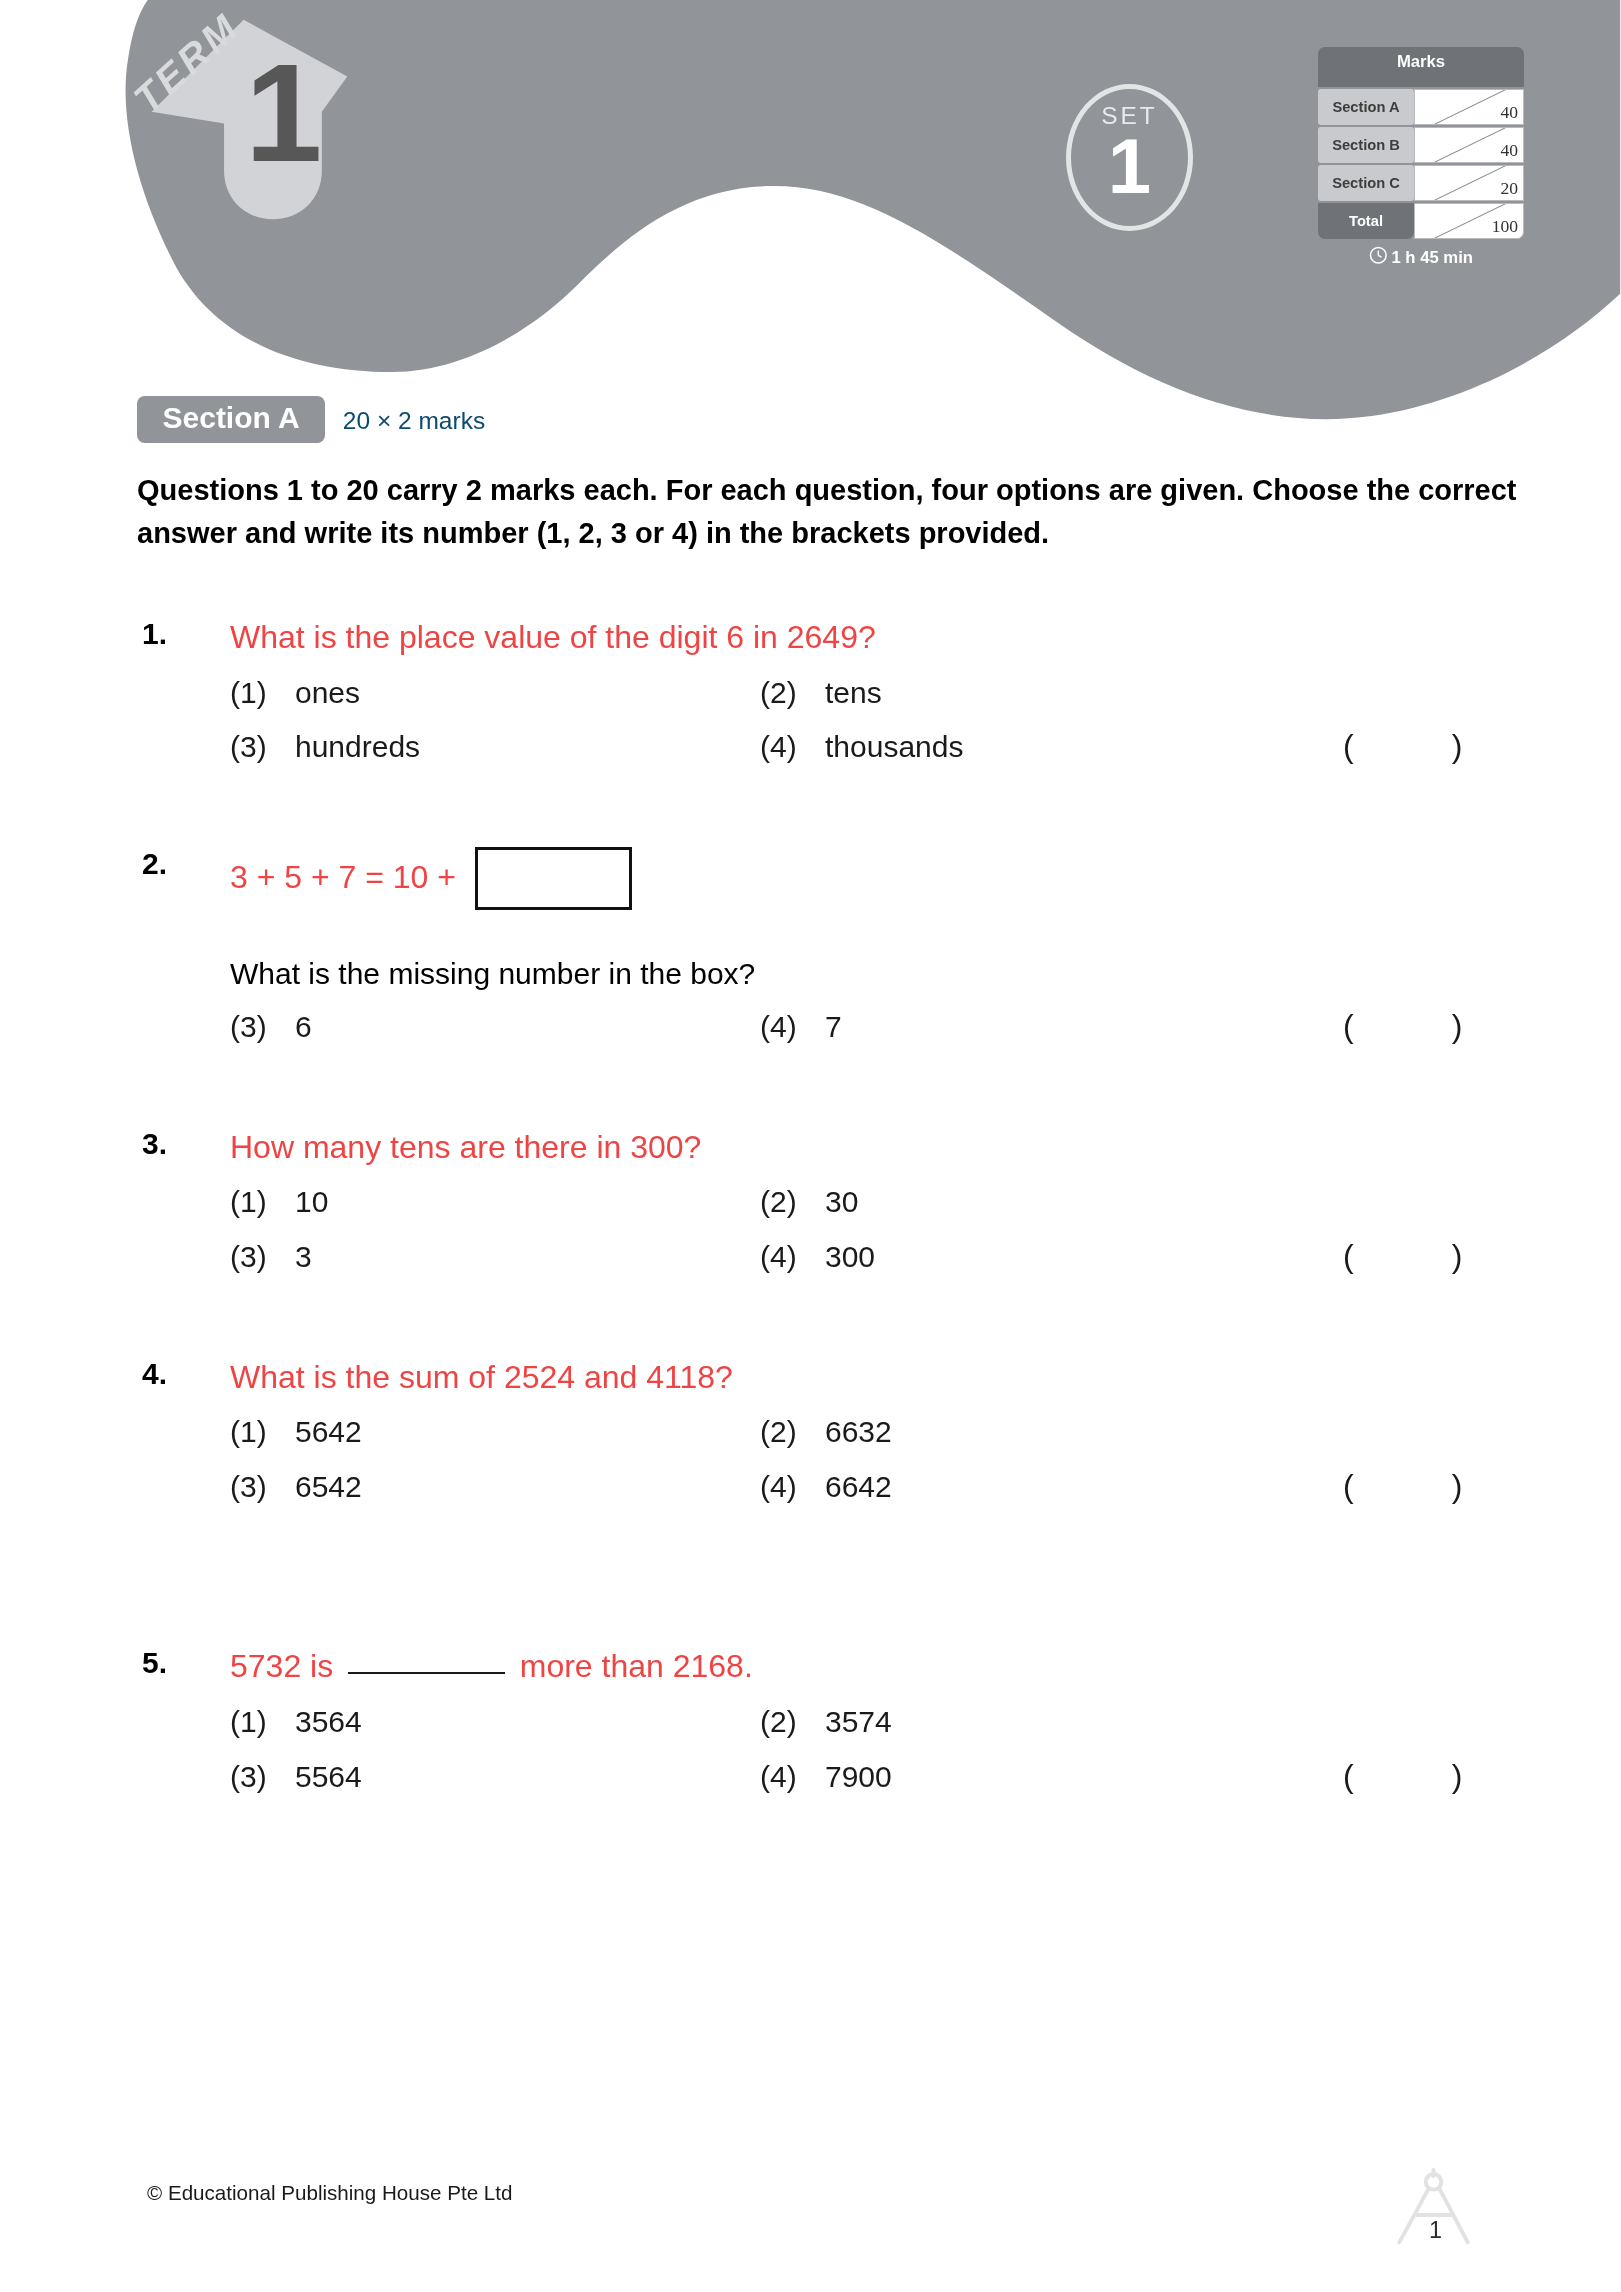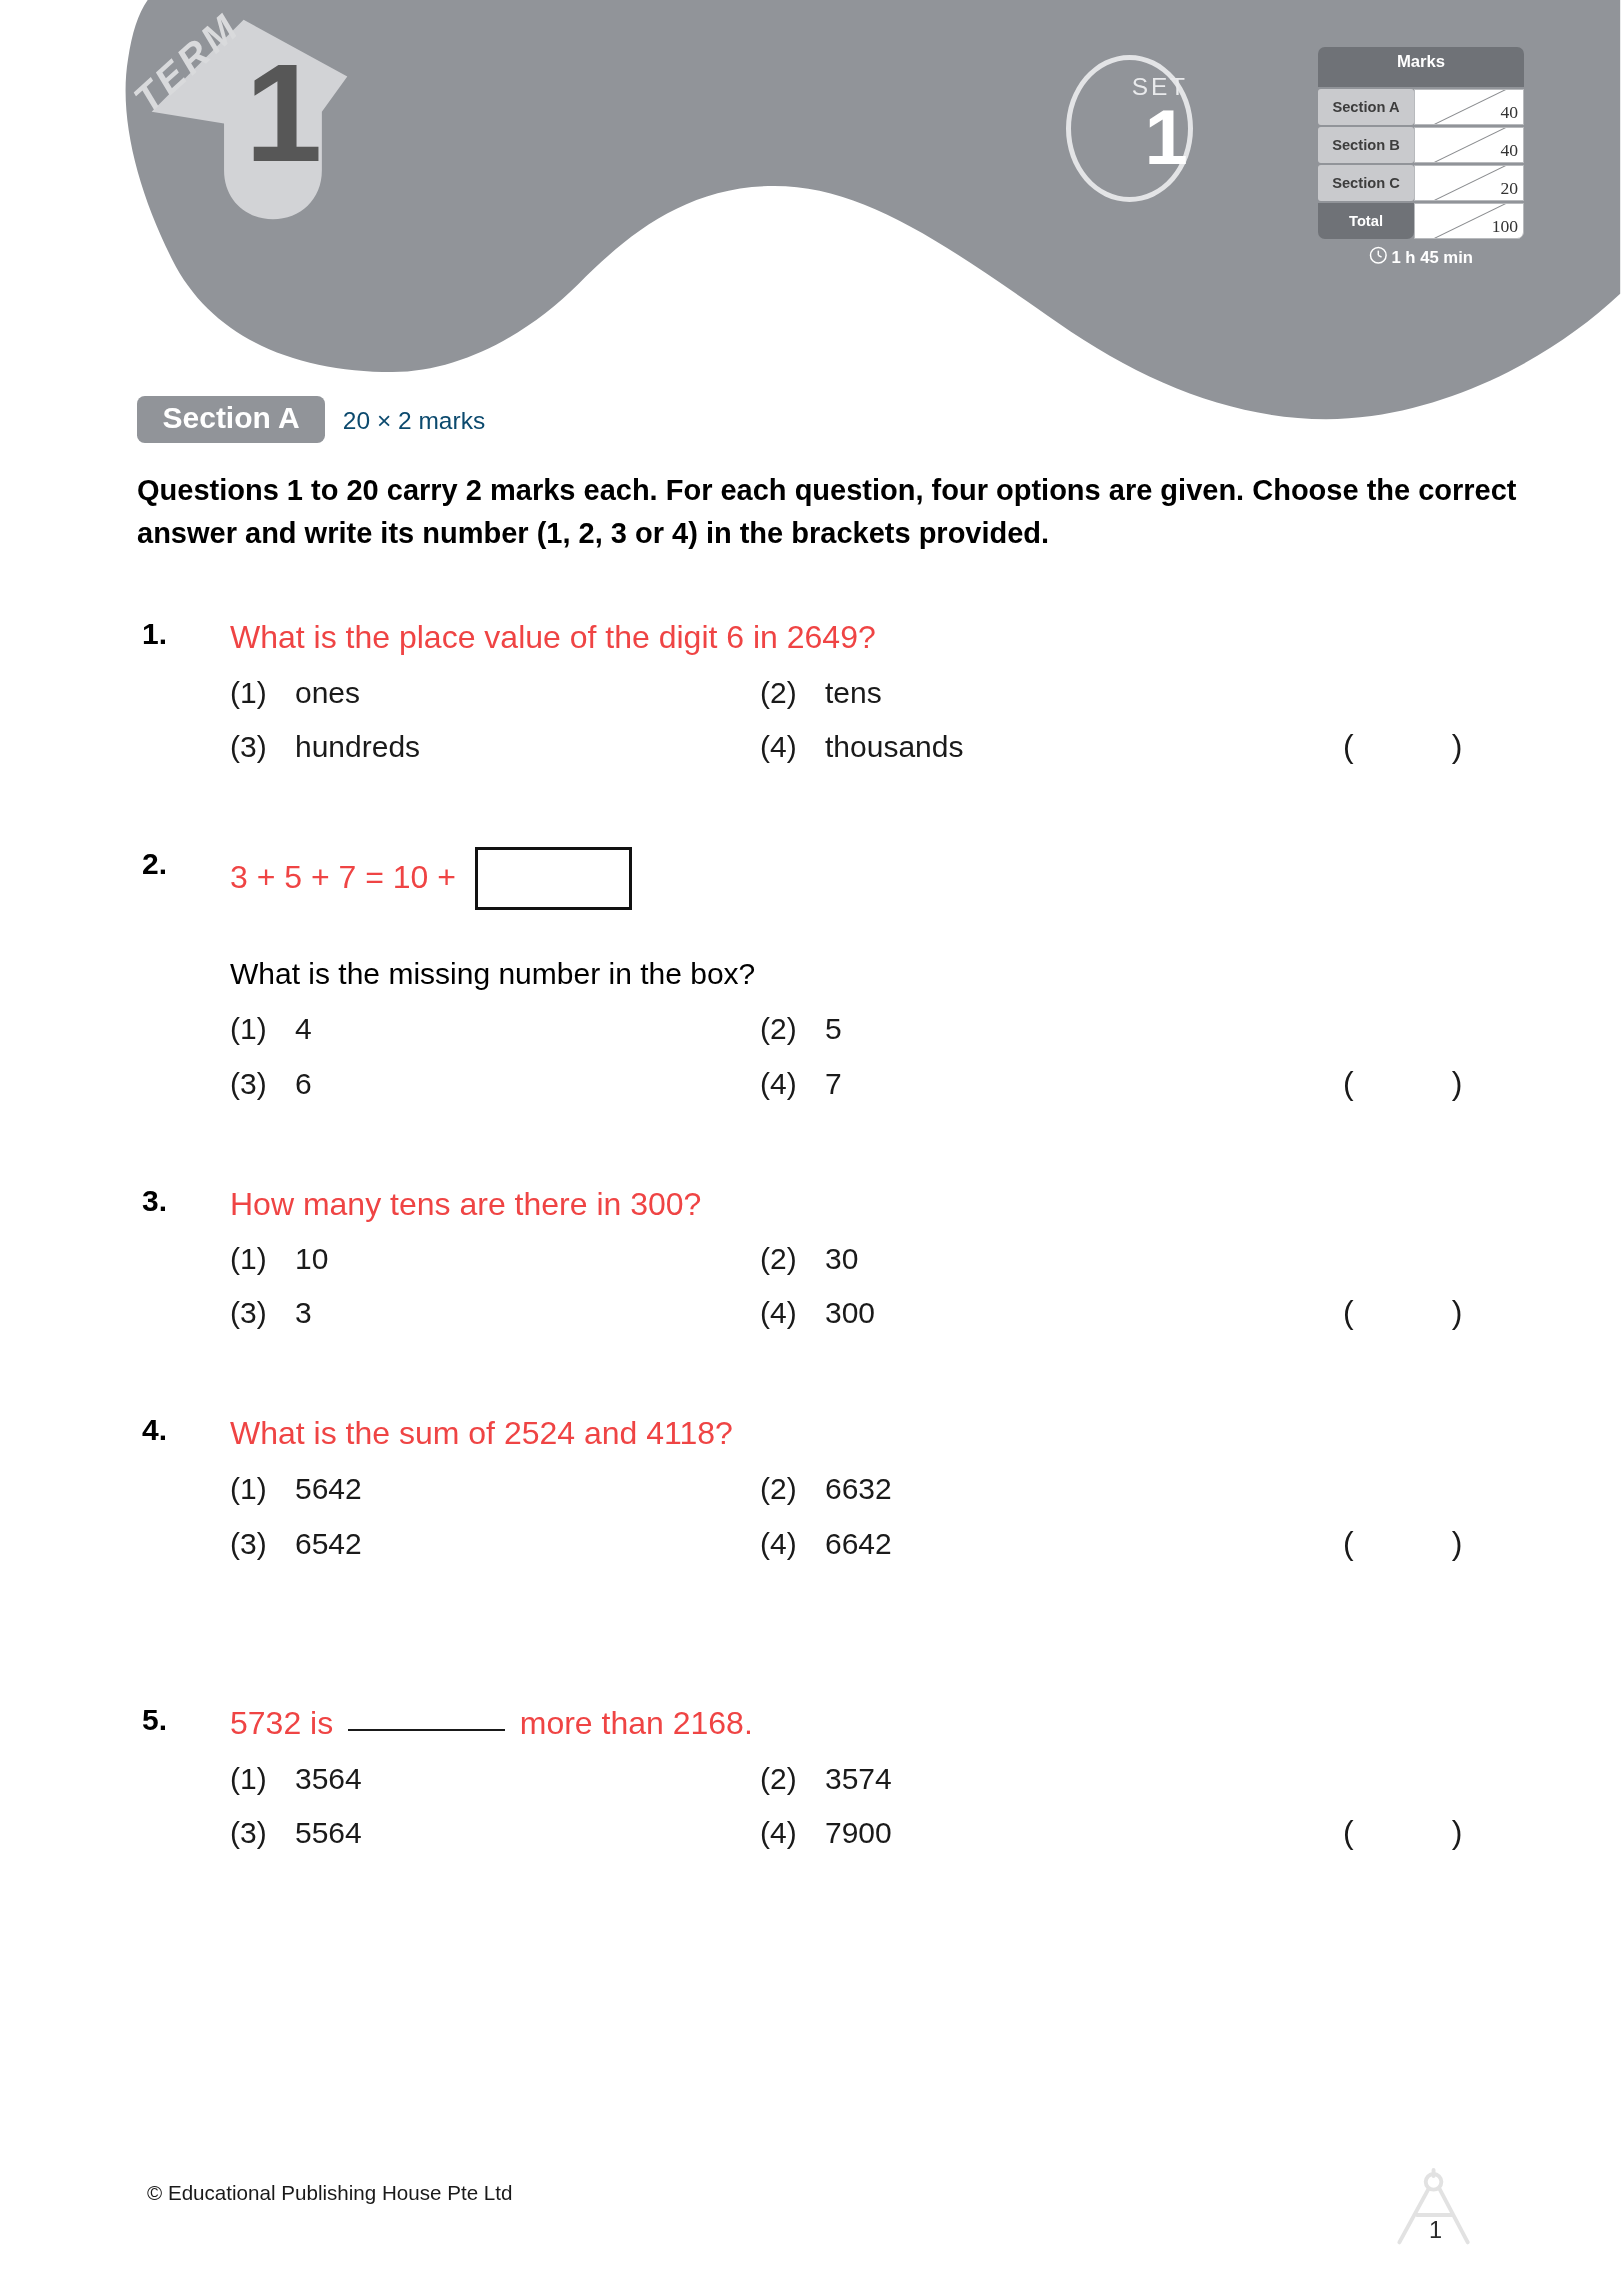--- a/index.html
+++ b/index.html
@@ -72,26 +72,26 @@
     color: #ffffff;
     letter-spacing: -1px;
     font-family: "Liberation Sans", sans-serif;
     white-space: nowrap;
   }
 
   
   #set-circle {
     position: absolute;
     left: 1066px;
-    top: 55px;
+    top: 84px;
     width: 127px;
     height: 147px;
     border: 5.9px solid #e3e4e6;
     border-radius: 50%;
-    text-align: right;
+    text-align: center;
     color: #ffffff;
     text-decoration: underline;
   }
   #set-word {
     position: absolute;
     top: 12.7px; left: 0; right: 0;
     font-size: 24.5px;
     letter-spacing: 2.9px;
     color: #e9eaec;
     font-family: "Liberation Sans", sans-serif;
@@ -440,24 +440,20 @@
         <div class="brackets"><span>(</span><span class="gap"></span><span>)</span></div>
       </div>
     </div>
 
     <div class="question" style="margin-bottom:78px;">
       <div class="q-head">
         <div class="q-num">2.</div>
         <div class="q-text"><span>3 + 5 + 7 = 10 + </span><span class="q-box"></span></div>
       </div>
       <div class="q-sub" style="margin-top:43px;">What is the missing number in the box?</div>
-      <div class="opt-row" style="margin-top:15.7px;">
-        <div class="opt col1"><span class="lab">(1)</span><span>4</span></div>
-        <div class="opt col2"><span class="lab">(2)</span><span>5</span></div>
-      </div>
       <div class="opt-row">
         <div class="opt col1"><span class="lab">(3)</span><span>6</span></div>
         <div class="opt col2"><span class="lab">(4)</span><span>7</span></div>
         <div class="brackets"><span>(</span><span class="gap"></span><span>)</span></div>
       </div>
     </div>
 
     <div class="question" style="margin-bottom:78px;">
       <div class="q-head">
         <div class="q-num">3.</div>

